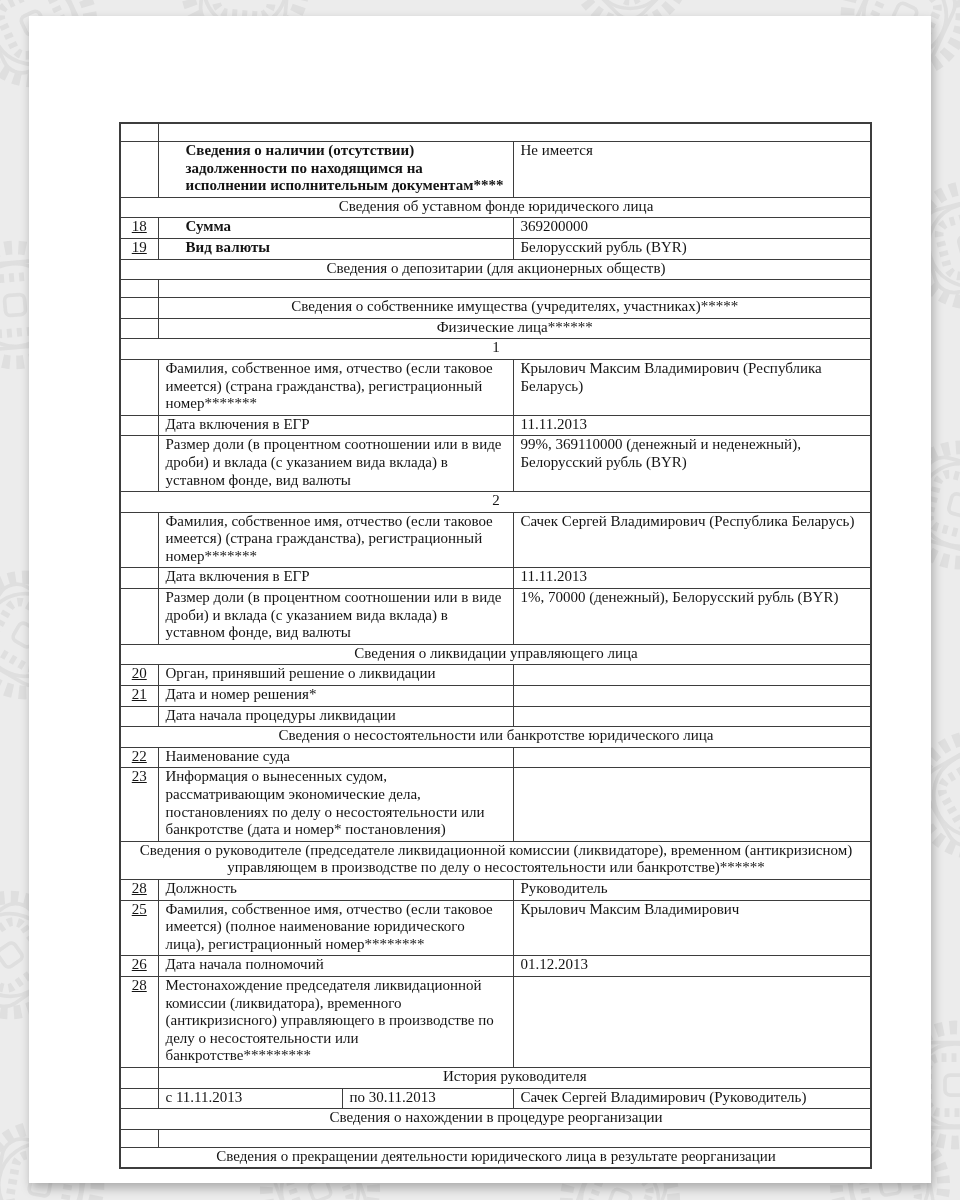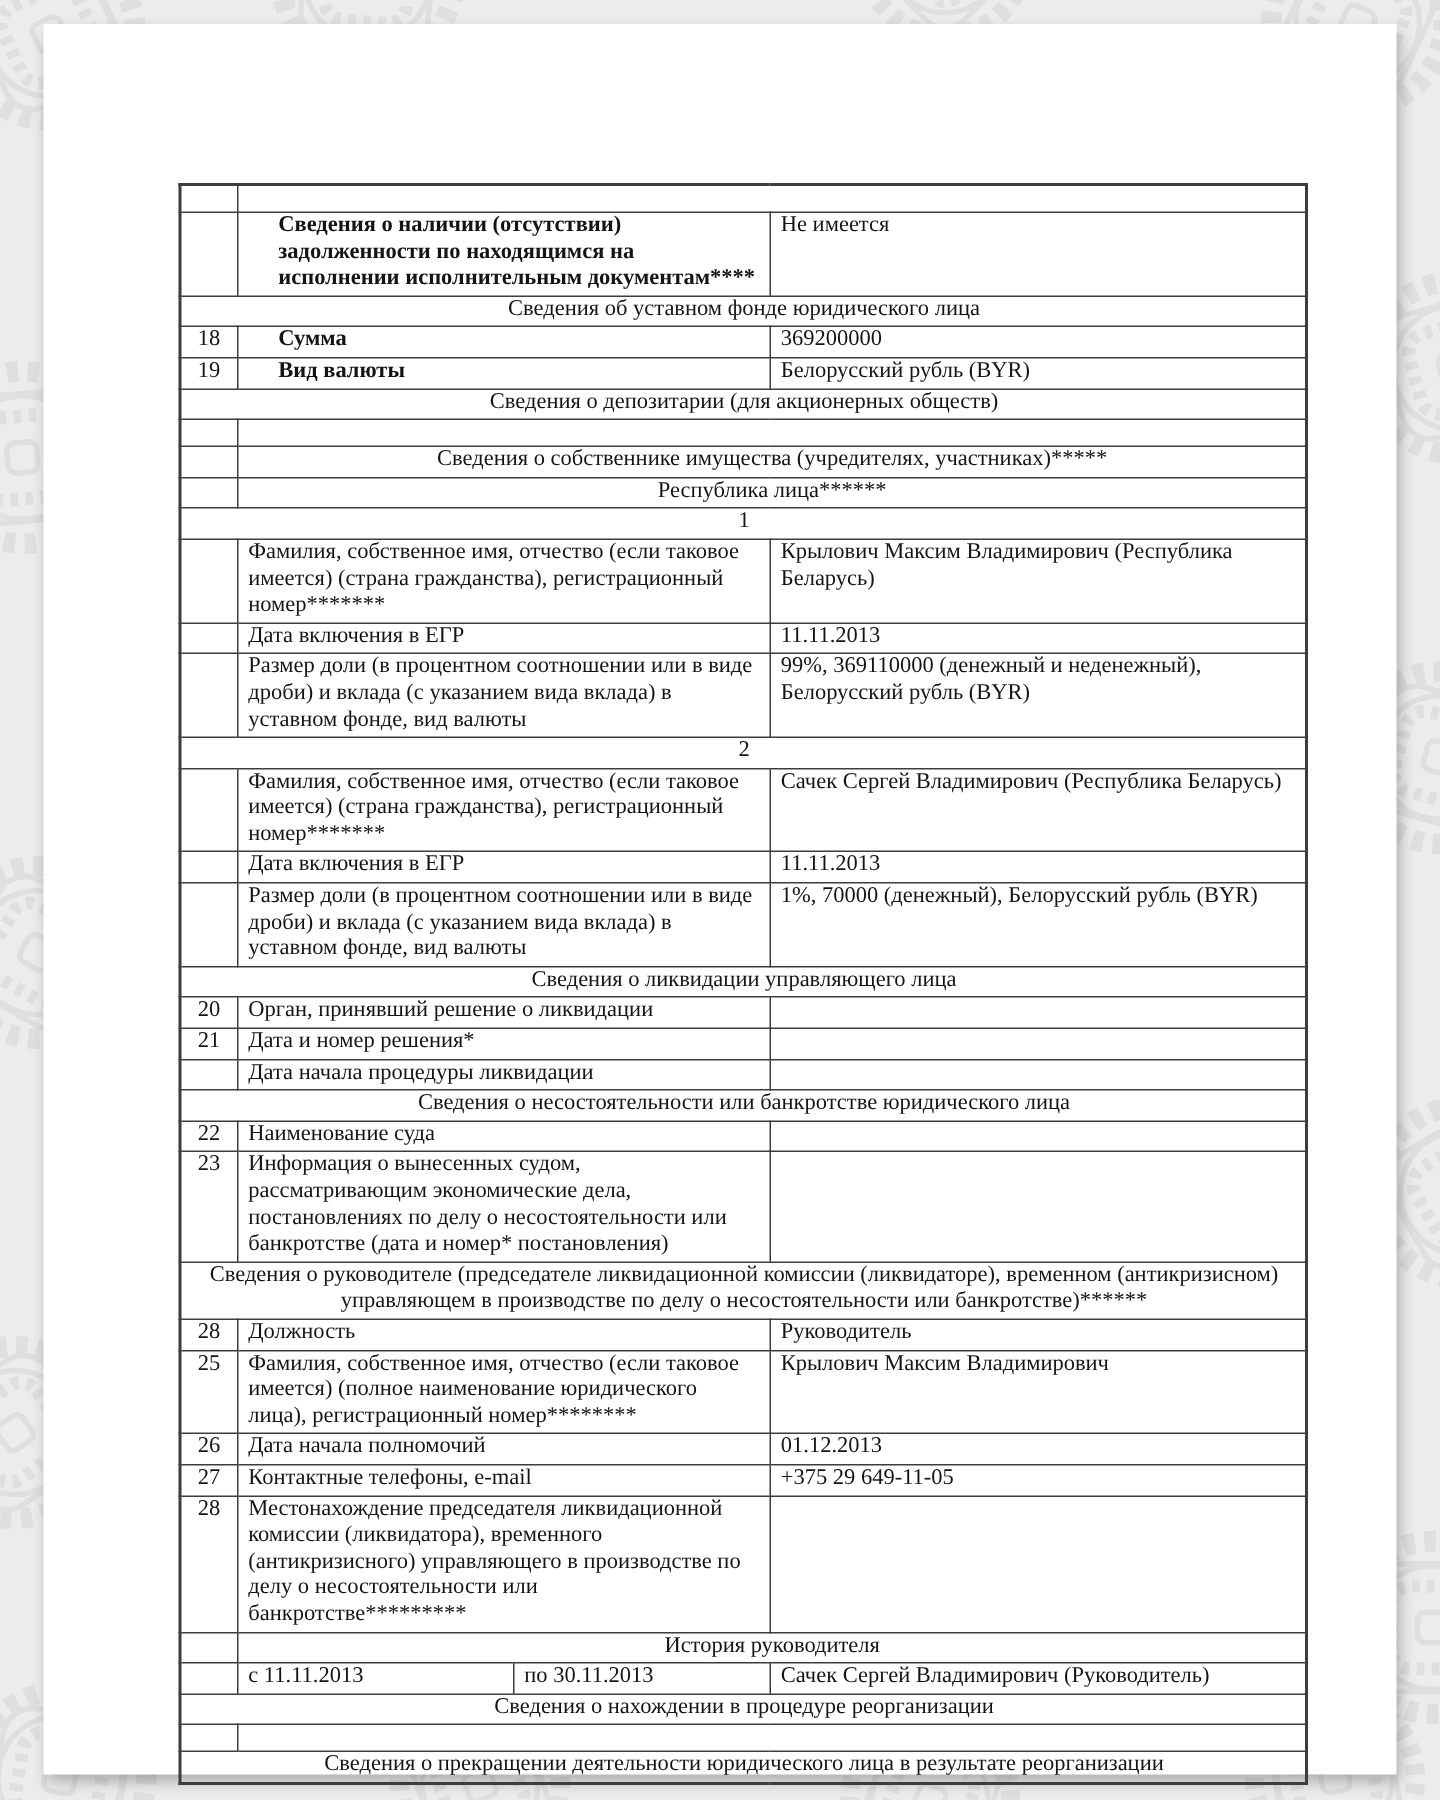--- a/index.html
+++ b/index.html
@@ -37,20 +37,21 @@
     padding: 0 6px 2px 7px;
     font-size: 15px;
     line-height: 17.6px;
     color: #141414;
     height: 15px;
     word-wrap: break-word;
   }
   table.registry td.num {
     text-align: center;
     padding: 0 2px 2px 2px;
+    text-decoration: underline;
   }
   table.registry td.section {
     text-align: center;
     font-weight: normal;
   }
   table.registry td.label.bold { font-weight: bold; padding-left: 27px; }
 </style>
 </head>
 <body>
 
@@ -149,21 +150,21 @@
         <tr>
           <td class="num"></td>
           <td colspan="3"></td>
         </tr>
         <tr>
           <td class="num"></td>
           <td class="section" colspan="3">Сведения о собственнике имущества (учредителях, участниках)*****</td>
         </tr>
         <tr>
           <td class="num"></td>
-          <td class="section" colspan="3">Республика лица******</td>
+          <td class="section" colspan="3">Физические лица******</td>
         </tr>
         <tr>
           <td class="section" colspan="4">1</td>
         </tr>
         <tr>
           <td class="num"></td>
           <td class="label" colspan="2">Фамилия, собственное имя, отчество (если таковое имеется) (страна гражданства), регистрационный номер*******</td>
           <td class="value">Крылович Максим Владимирович (Республика Беларусь)</td>
         </tr>
         <tr>
@@ -237,25 +238,20 @@
           <td class="num">25</td>
           <td class="label" colspan="2">Фамилия, собственное имя, отчество (если таковое имеется) (полное наименование юридического лица), регистрационный номер********</td>
           <td class="value">Крылович Максим Владимирович</td>
         </tr>
         <tr>
           <td class="num">26</td>
           <td class="label" colspan="2">Дата начала полномочий</td>
           <td class="value">01.12.2013</td>
         </tr>
         <tr>
-          <td class="num">27</td>
-          <td class="label" colspan="2">Контактные телефоны, e-mail</td>
-          <td class="value">+375 29 649-11-05</td>
-        </tr>
-        <tr>
           <td class="num">28</td>
           <td class="label" colspan="2">Местонахождение председателя ликвидационной комиссии (ликвидатора), временного (антикризисного) управляющего в производстве по делу о несостоятельности или банкротстве*********</td>
           <td class="value"></td>
         </tr>
         <tr>
           <td class="num"></td>
           <td class="section" colspan="3">История руководителя</td>
         </tr>
         <tr>
           <td class="num"></td>

